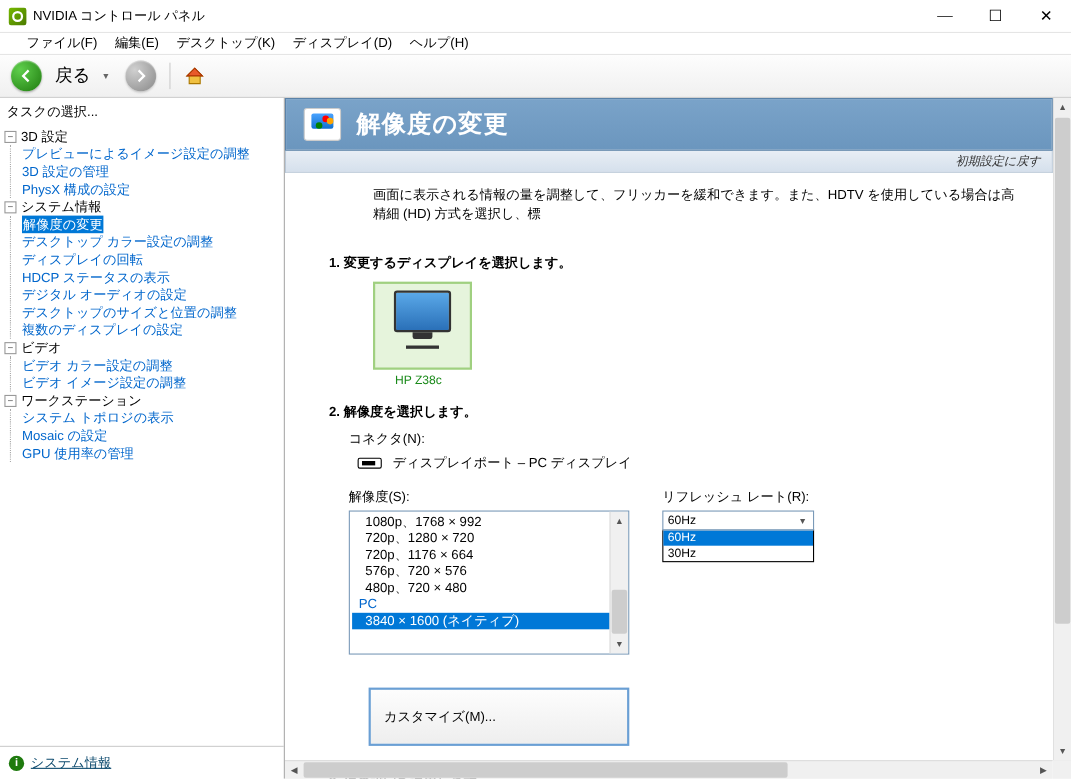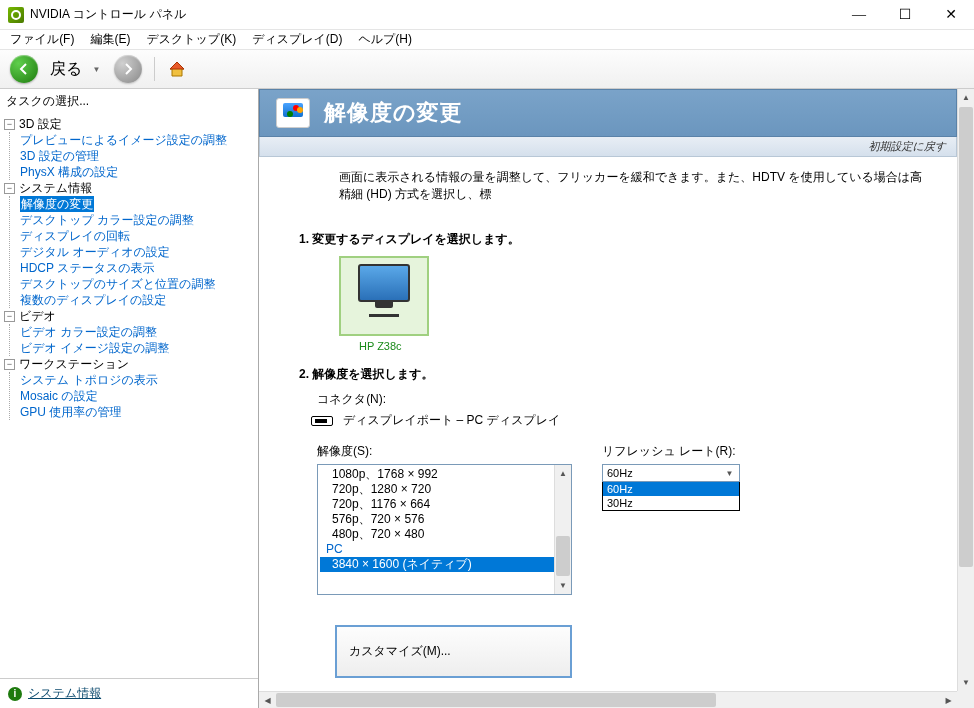--- a/index.html
+++ b/index.html
@@ -3,21 +3,21 @@
 <meta charset="utf-8">
 <style>
 * { box-sizing: border-box; margin: 0; padding: 0; }
 body { font-family: "Meiryo UI","Yu Gothic UI","Segoe UI",sans-serif; font-size: 12px; background: #fff; width: 974px; height: 708px; overflow: hidden; position: relative; }
 .titlebar { height: 30px; display: flex; align-items: center; padding-left: 8px; border-bottom: 1px solid #e5e5e5; }
 .app-icon { width: 16px; height: 16px; background: linear-gradient(135deg,#76b900,#4a7a00); border-radius: 2px; margin-right: 6px; position:relative; }
 .app-icon::after{content:"";position:absolute;top:3px;left:3px;width:10px;height:10px;border:2px solid #fff;border-radius:50%;box-sizing:border-box;}
 .title-text { flex: 1; font-size: 12px; }
 .win-btns { display: flex; height: 100%; }
 .win-btn { width: 46px; display: flex; align-items: center; justify-content: center; font-size: 14px; font-family:"Segoe UI Symbol"; }
-.menubar { height: 20px; display: flex; align-items: center; padding: 0 4px; gap: 4px; font-size: 12px; border-bottom: 1px solid #e5e5e5; }
+.menubar { height: 20px; display: flex; align-items: center; padding: 0 18px; gap: 4px; font-size: 12px; border-bottom: 1px solid #e5e5e5; }
 .menu-item { padding: 1px 6px; }
 .toolbar { height: 39px; display: flex; align-items: center; padding: 0 10px; gap: 8px; border-bottom: 1px solid #ccc; background: linear-gradient(#fdfdfd,#f0f0f0); }
 .round-btn { width: 28px; height: 28px; border-radius: 50%; display:flex; align-items:center; justify-content:center; font-size:14px; color:#fff; }
 .back { background: radial-gradient(circle at 30% 30%,#5fcf4c,#1e7a0e); box-shadow: inset 0 1px 1px rgba(255,255,255,.4), 0 1px 2px rgba(0,0,0,.3); }
 .fwd { background: radial-gradient(circle at 30% 30%,#d0d0d0,#888); box-shadow: inset 0 1px 1px rgba(255,255,255,.4), 0 1px 2px rgba(0,0,0,.2); }
 .back-label { font-size: 16px; margin-left: 4px; margin-right: 2px; }
 .drop-caret { font-size: 8px; color:#666; margin-right:6px; }
 .sep { width:1px; height:24px; background:#ccc; margin:0 4px;}
 .home-icon { width:20px;height:20px; position:relative; }
 .home-icon svg{width:20px;height:20px;}
@@ -45,21 +45,21 @@
 .desc { padding: 12px 24px 4px 80px; font-size:12px; }
 .section { padding: 10px 24px 4px 40px; }
 .sec-title { font-weight:bold; font-size:12px; margin: 14px 0 8px 0; }
 .display-box { margin-left: 40px; }
 .monitor-sel { width: 90px; height: 80px; border: 2px solid #a0d080; background: #e6f4dc; padding: 6px; display:flex; flex-direction:column; align-items:center; gap:4px; }
 .monitor-img { width: 52px; height: 38px; background: linear-gradient(#5aa8e8,#2a70b8); border: 2px solid #333; border-radius: 3px; position:relative; }
 .monitor-img::after{content:"";position:absolute;bottom:-8px;left:50%;transform:translateX(-50%);width:18px;height:6px;background:#333;border-radius:0 0 2px 2px;}
 .monitor-stand{width:30px;height:3px;background:#333;margin-top:8px;}
 .monitor-label { color:#1a8a1a; font-size: 11px; margin-top:4px; }
 .sub-label { font-size:12px; margin: 6px 0 4px 18px; }
-.connector-row { display:flex; align-items:center; gap:10px; margin-left: 12px; }
+.connector-row { display:flex; align-items:center; gap:10px; margin-left: 26px; }
 .conn-icon { width:22px; height:10px; border:1.5px solid #000; border-radius:2px; position:relative; }
 .conn-icon::after{content:"";position:absolute;left:3px;top:2px;width:12px;height:4px;background:#000;}
 .res-row { display:flex; gap:30px; margin-left:18px; margin-top:8px; }
 .res-col { display:flex; flex-direction:column; }
 .res-list { width: 255px; height: 131px; border:1px solid #7a9ab8; background:#fff; position:relative; overflow:hidden; }
 .res-list-inner { padding: 2px 0; }
 .res-item { padding: 0 14px; font-size:12px; line-height:15px; }
 .res-group { padding: 0 8px; color:#0066cc; font-size:12px; line-height:15px; }
 .res-item.sel { background:#0078d7; color:#fff; margin:0 2px; padding:0 12px; }
 .res-scroll { position:absolute; right:0; top:0; bottom:0; width:17px; background:#f0f0f0; border-left:1px solid #ddd; display:flex; flex-direction:column; }
@@ -151,24 +151,24 @@
         <div class="tree-item">
             <a class="tree-link sel">解像度の変更</a>
           </div>
         <div class="tree-item">
             <a class="tree-link">デスクトップ カラー設定の調整</a>
           </div>
         <div class="tree-item">
             <a class="tree-link">ディスプレイの回転</a>
           </div>
         <div class="tree-item">
+            <a class="tree-link">HDCP ステータスの表示</a>
+          </div>
+        <div class="tree-item">
             <a class="tree-link">デジタル オーディオの設定</a>
-          </div>
-        <div class="tree-item">
-            <a class="tree-link">HDCP ステータスの表示</a>
           </div>
         <div class="tree-item">
             <a class="tree-link">デスクトップのサイズと位置の調整</a>
           </div>
         <div class="tree-item">
             <a class="tree-link">複数のディスプレイの設定</a>
           </div>
       </div>
       <div class="tree-item">
           <span class="expander">−</span>

